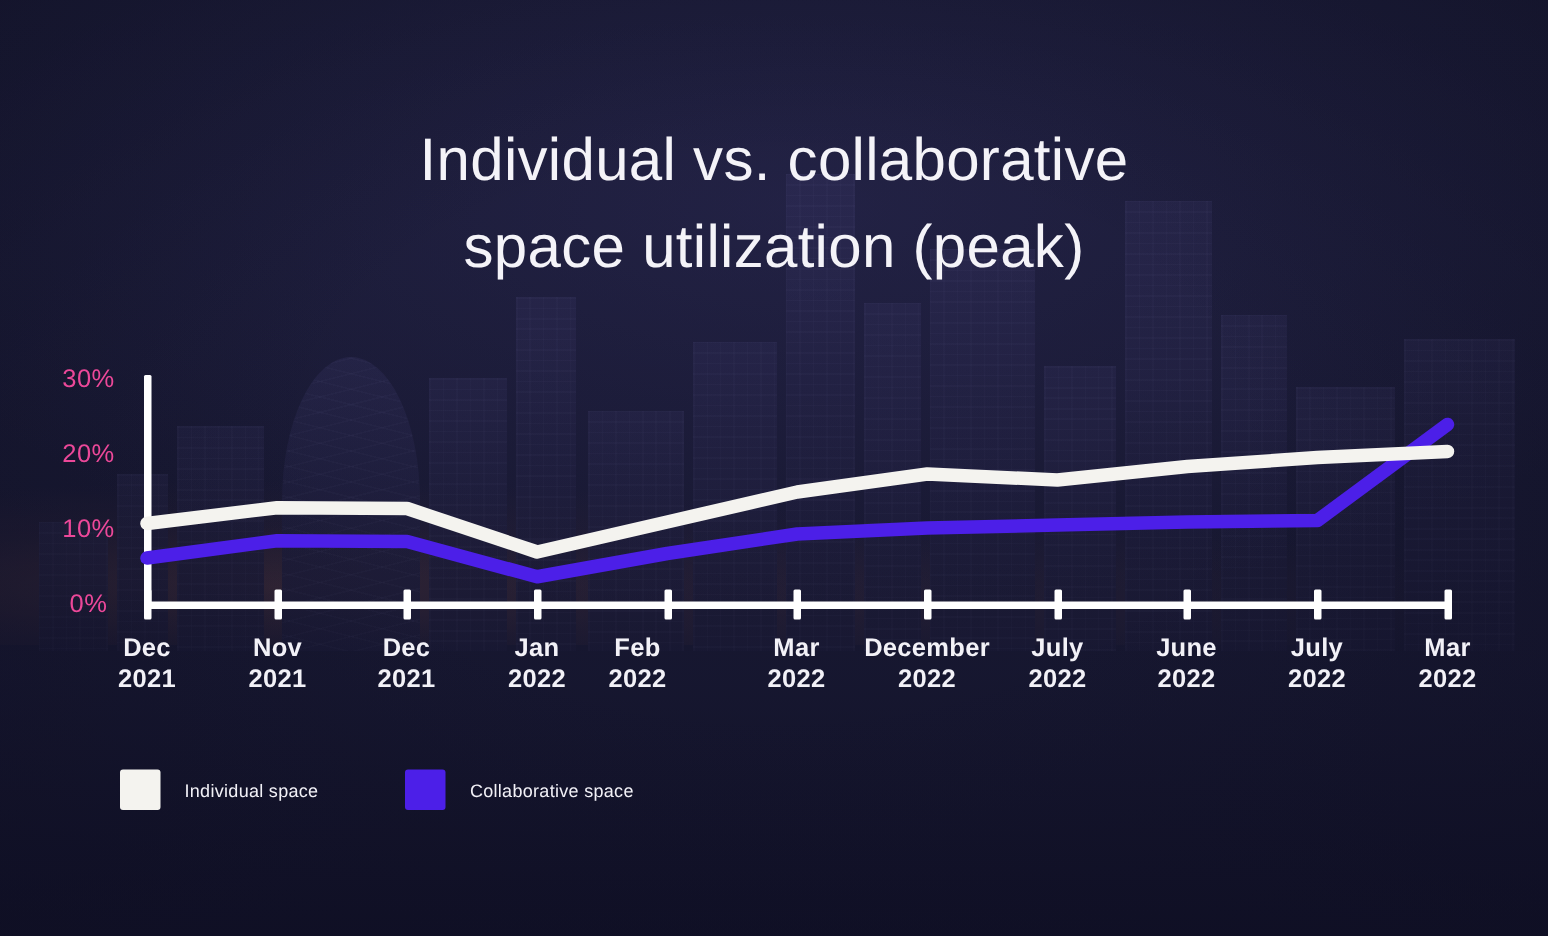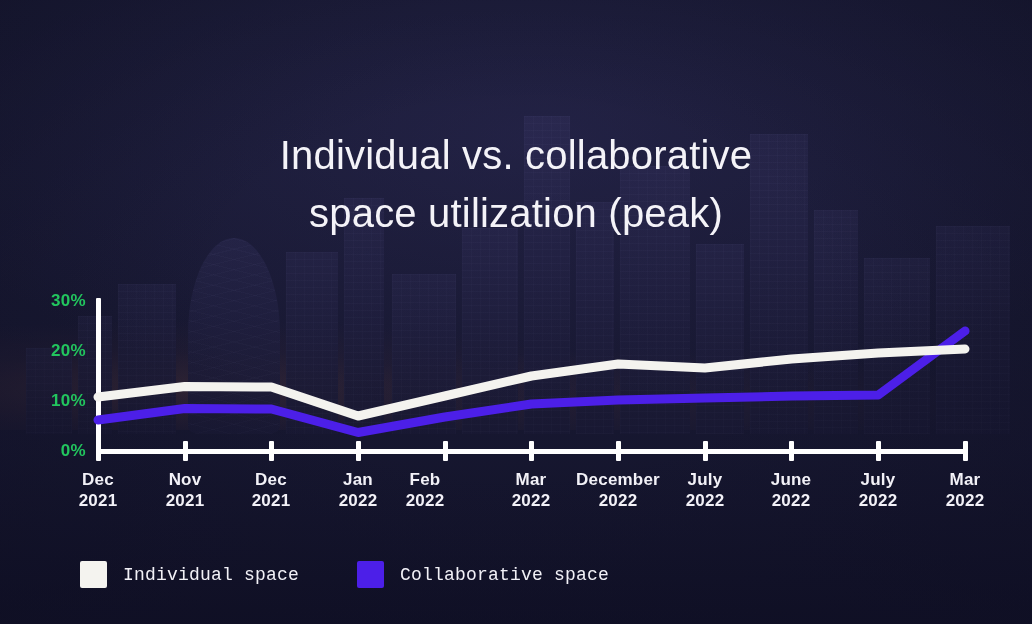--- a/index.html
+++ b/index.html
@@ -61,21 +61,21 @@
     background-image:
       repeating-linear-gradient(14deg, rgba(150,150,205,0.05) 0 1px, rgba(0,0,0,0) 1px 10px),
       repeating-linear-gradient(-14deg, rgba(150,150,205,0.05) 0 1px, rgba(0,0,0,0) 1px 10px);
   }
   #bg-vignette {
     position: absolute; inset: 0;
     background: radial-gradient(ellipse 760px 460px at 50% 46%, rgba(0,0,0,0) 40%, rgba(14,14,34,0.52) 100%);
   }
 
   
-  #content { position: absolute; inset: 0; margin-top: 48px; }
+  #content { position: absolute; inset: 0; }
 
   #chart-title {
     position: absolute;
     left: 0; right: 0; top: 78px;
     text-align: center;
     color: #f4f3f8;
     font-size: 40px;
     font-weight: 400;
     line-height: 58px;
     letter-spacing: 0.2px;
@@ -96,24 +96,24 @@
     position: absolute;
     left: 96px; top: 401px;
     width: 872px; height: 5px;
     background: #ffffff;
     border-radius: 1px;
   }
   .y-tick-label {
     position: absolute;
     right: 0;
     width: 54px;
-    text-align: right;
-    color: #22c55e;
+    text-align: center;
+    color: #ec4899;
     font-size: 17px;
-    font-weight: 700;
+    font-weight: 400;
     letter-spacing: 0.3px;
   }
   .x-tick {
     position: absolute;
     top: 393px;
     width: 5px; height: 20px;
     background: #ffffff;
     border-radius: 1px;
   }
   .x-tick-label {
@@ -150,25 +150,24 @@
     align-items: center;
     gap: 16px;
   }
   .legend-swatch {
     width: 27px; height: 27px;
     border-radius: 2px;
     flex: 0 0 auto;
   }
   .legend-label {
     color: #f2f1f7;
-    font-size: 18px;
+    font-size: 12px;
     font-weight: 400;
     letter-spacing: 0.2px;
     white-space: nowrap;
-    font-family: Liberation Mono, monospace;
   }
 </style>
 </head>
 <body>
 
 <div id="bg-layer">
   <div id="bg-sunset"></div>
   <div class="bldg" style="left:26px;  width:46px;  height:86px;"></div>
   <div class="bldg" style="left:78px;  width:34px;  height:118px;"></div>
   <div class="bldg" style="left:118px; width:58px;  height:150px;"></div>

